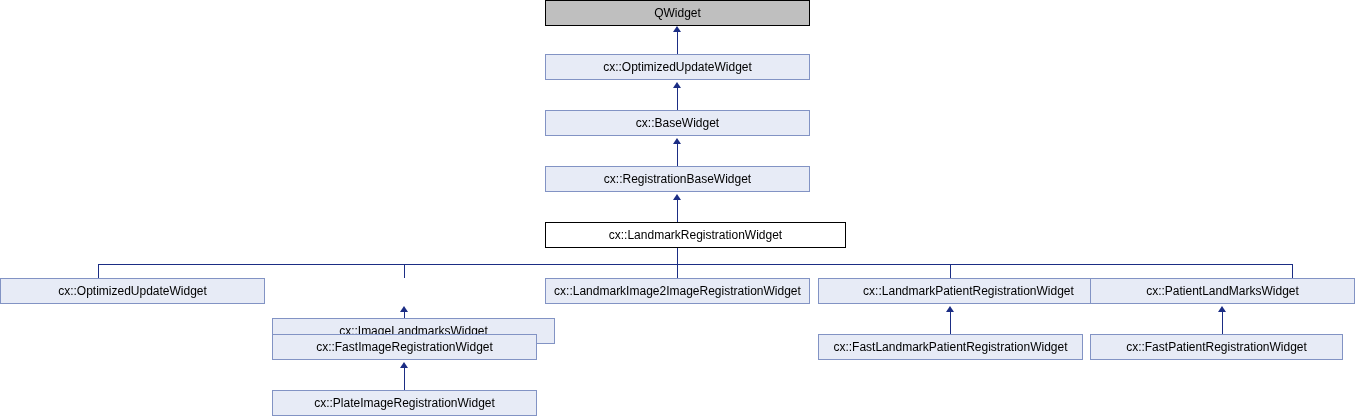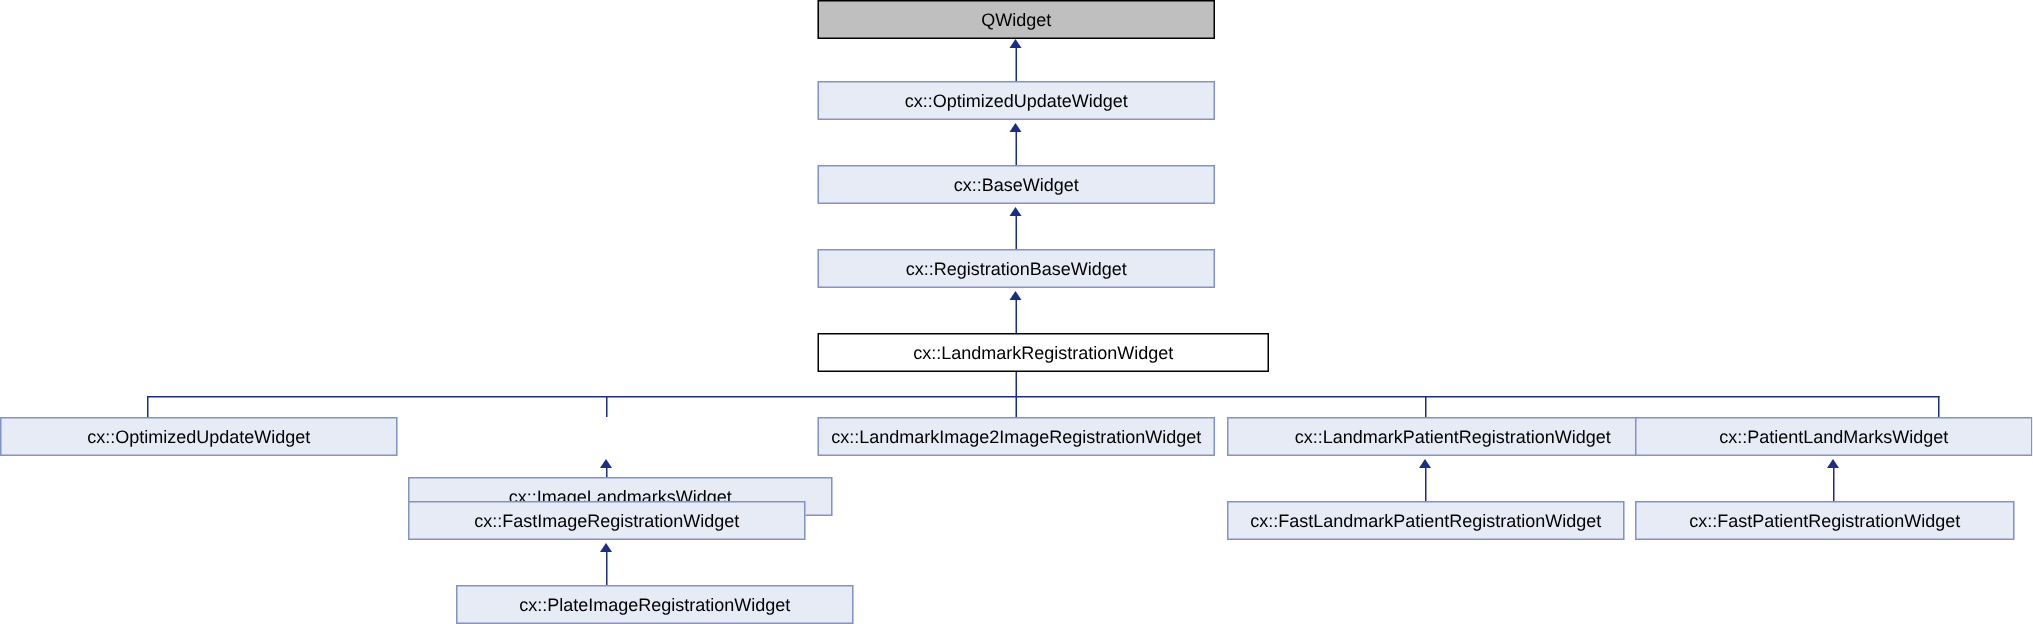--- a/index.html
+++ b/index.html
@@ -146,17 +146,17 @@
   </div>
 
   <div class="node" style="left:818px; top:334px; width:265px;">
     <span class="label">cx::FastLandmarkPatientRegistrationWidget</span>
   </div>
 
   <div class="node" style="left:1090px; top:334px; width:253px;">
     <span class="label">cx::FastPatientRegistrationWidget</span>
   </div>
 
-  <div class="node" style="left:272px; top:390px; width:265px;margin-left:32px;">
+  <div class="node" style="left:272px; top:390px; width:265px;">
     <span class="label">cx::PlateImageRegistrationWidget</span>
   </div>
 
 </div>
 
 </body></html>

